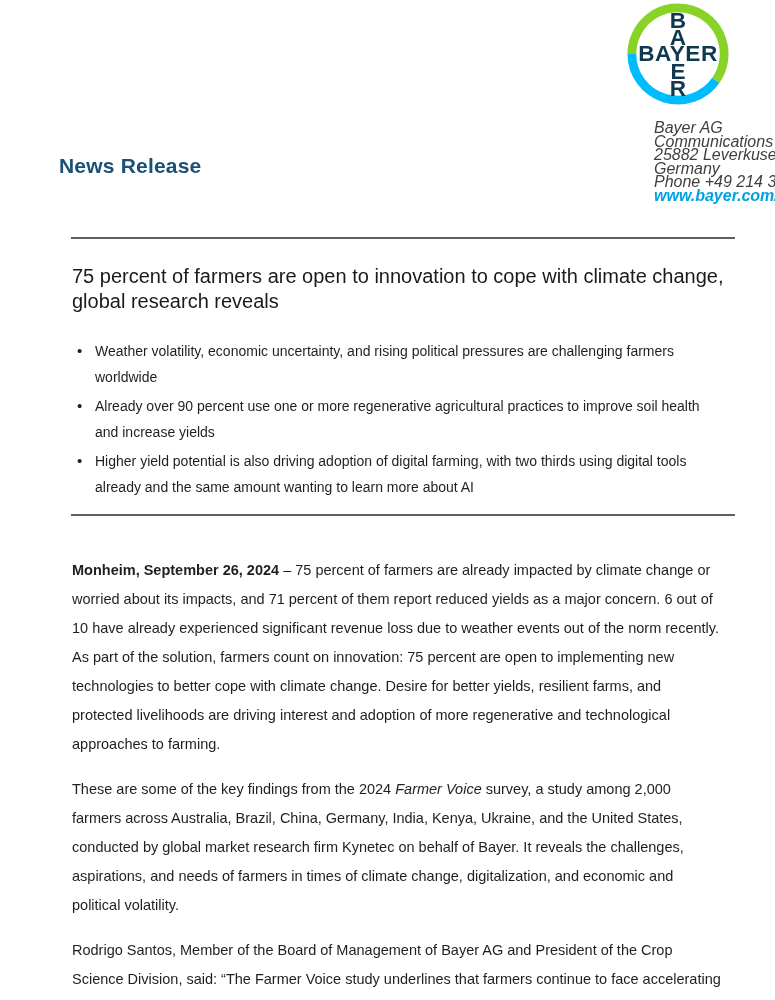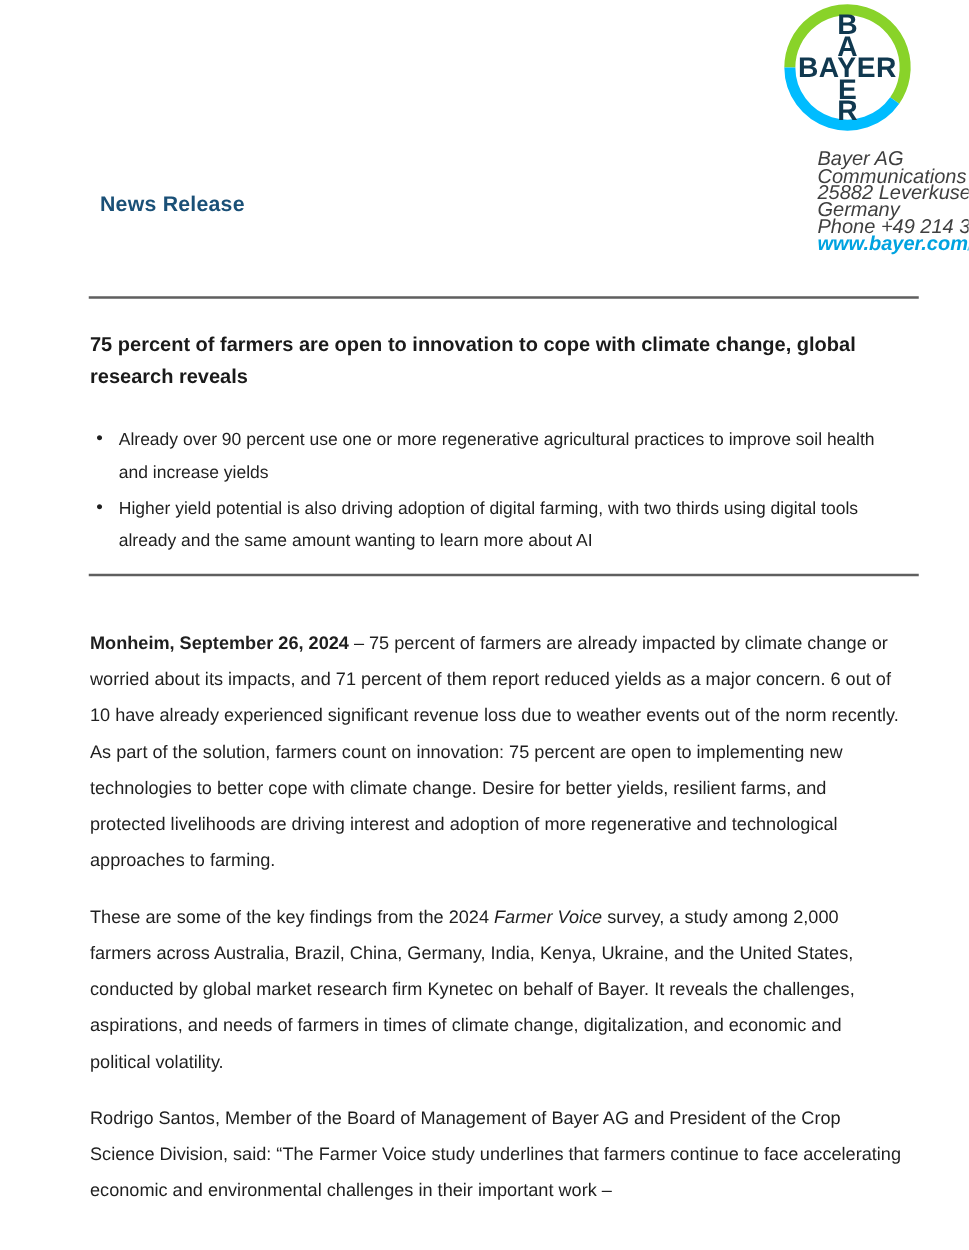--- a/index.html
+++ b/index.html
@@ -22,23 +22,23 @@
     width: 106px;
     height: 106px;
   }
   .logo text {
     font-family: "Liberation Sans", sans-serif;
     font-weight: bold;
     fill: #10384F;
   }
   .masthead-title {
     position: absolute;
-    left: 80px;
+    left: 59px;
     top: 154px;
-    font-size: 17px;
+    font-size: 21px;
     font-weight: bold;
     color: #1A5077;
     letter-spacing: 0.2px;
   }
   .contact {
     position: absolute;
     left: 654px;
     top: 121px;
     font-size: 16px;
     line-height: 13.5px;
@@ -68,23 +68,23 @@
   }
 
   
   .content {
     position: absolute;
     left: 72px;
     top: 264px;
     width: 655px;
   }
   .headline {
-    font-size: 16px;
+    font-size: 20px;
     line-height: 25px;
-    font-weight: bold;
+    font-weight: normal;
     color: #1a1a1a;
     width: 655px;
   }
   .bullets {
     margin-top: 24px;
     list-style: none;
     width: 648px;
   }
   .bullets li {
     position: relative;
@@ -143,20 +143,21 @@
     <a class="weblink" href="#">www.bayer.com/en/media</a>
   </div>
 
   <div class="rule rule-top"></div>
 
   <div class="content">
 
     <h1 class="headline">75 percent of farmers are open to innovation to cope with climate change, global research reveals</h1>
 
     <ul class="bullets">
+      <li>Weather volatility, economic uncertainty, and rising political pressures are challenging farmers worldwide</li>
       <li>Already over 90 percent use one or more regenerative agricultural practices to improve soil health and increase yields</li>
       <li>Higher yield potential is also driving adoption of digital farming, with two thirds using digital tools already and the same amount wanting to learn more about AI</li>
     </ul>
 
     <div class="rule rule-mid"></div>
 
     <p class="body-para first"><strong>Monheim, September 26, 2024</strong><span> – 75 percent of farmers are already impacted by climate change or worried about its impacts, and 71 percent of them report reduced yields as a major concern. 6 out of 10 have already experienced significant revenue loss due to weather events out of the norm recently. As part of the solution, farmers count on innovation: 75 percent are open to implementing new technologies to better cope with climate change. Desire for better yields, resilient farms, and protected livelihoods are driving interest and adoption of more regenerative and technological approaches to farming.</span></p>
 
     <p class="body-para"><span>These are some of the key findings from the 2024 </span><em>Farmer Voice</em><span> survey, a study among 2,000 farmers across Australia, Brazil, China, Germany, India, Kenya, Ukraine, and the United States, conducted by global market research firm Kynetec on behalf of Bayer. It reveals the challenges, aspirations, and needs of farmers in times of climate change, digitalization, and economic and political volatility.</span></p>
 

